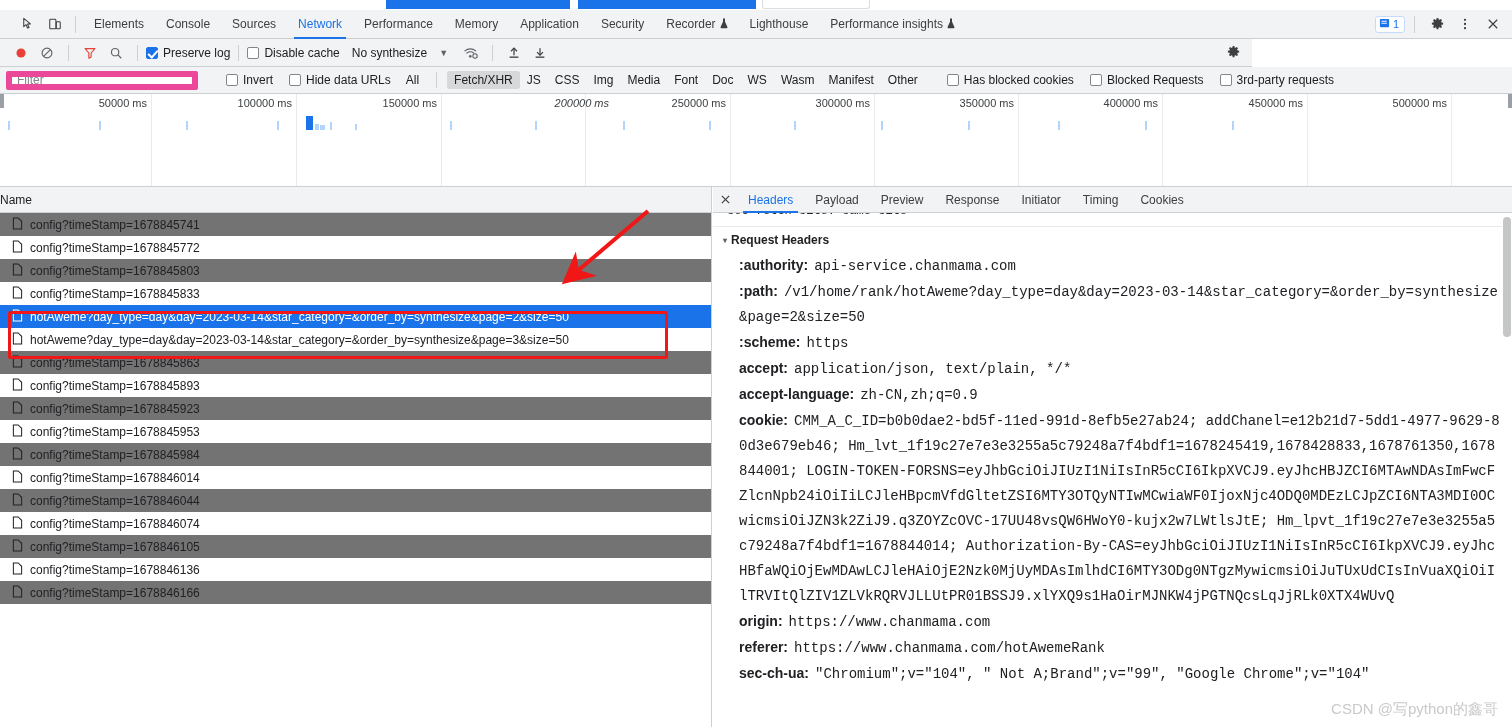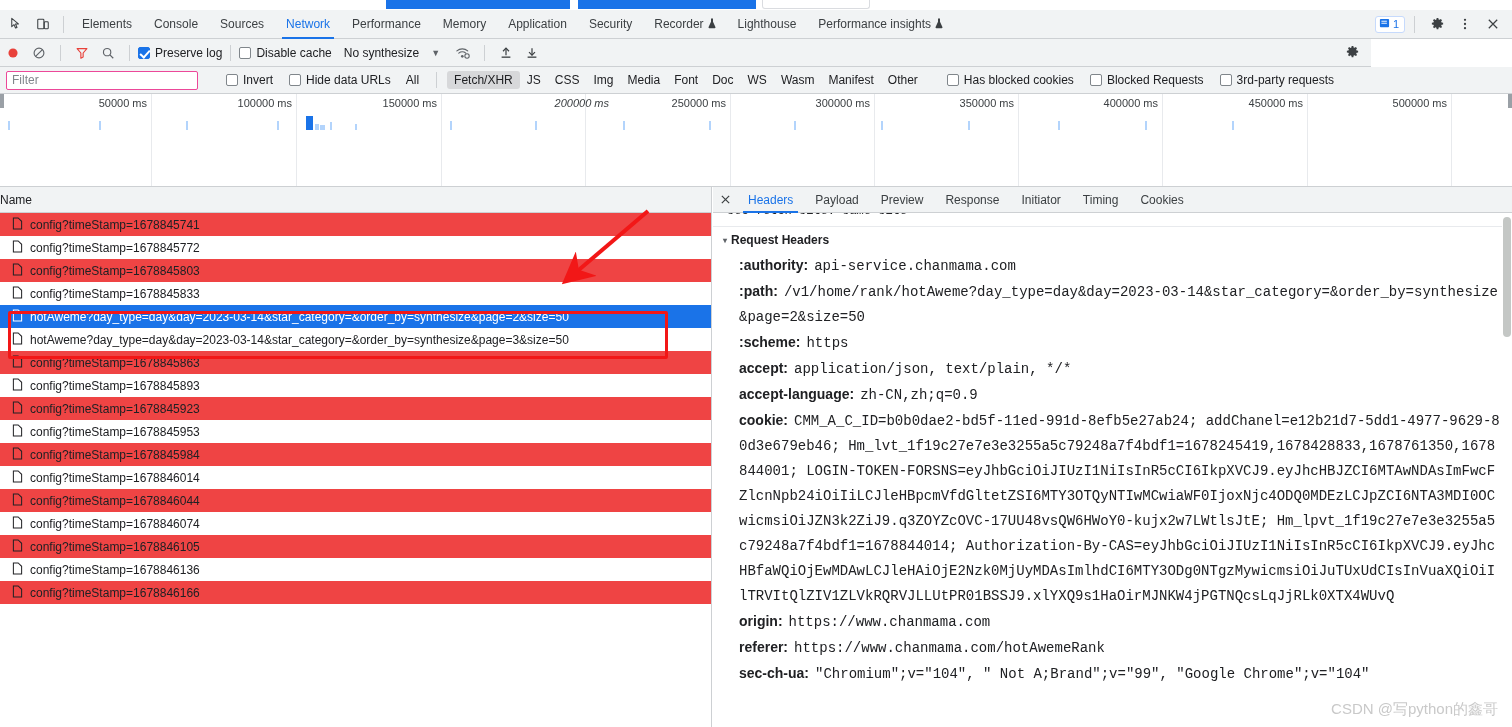--- a/index.html
+++ b/index.html
@@ -18,21 +18,21 @@
   .chrome-sel { position: absolute; top: 0; height: 9px; background: #1a73e8; }
   .chrome-sel.a { left: 386px; width: 184px; }
   .chrome-sel.b { left: 578px; width: 178px; }
   .chrome-box { position: absolute; top: 0px; left: 762px; width: 108px; height: 9px;
                 border: 1px solid #dadce0; border-top: none; background: #fff; border-radius: 0 0 3px 3px; }
 
   
   .tabbar {
     position: absolute; top: 10px; left: 0; width: 1512px; height: 29px;
     background: #f1f3f4; border-bottom: 1px solid #cdd0d3;
-    display: flex; align-items: center; padding-left: 4px;
+    display: flex; align-items: center; padding-left: 16px;
   }
   .tb-icon {
     width: 26px; height: 26px; display: flex; align-items: center; justify-content: center;
     color: #5f6368; cursor: pointer;
   }
   .tb-sep { width: 1px; height: 17px; background: #cdd0d3; margin: 0 7px; }
   .tab {
     height: 29px; padding: 0 11px; display: flex; align-items: center; gap: 4px;
     color: #3c4043; font-size: 12px; cursor: pointer; position: relative; white-space: nowrap;
   }
@@ -43,23 +43,23 @@
   .exp-badge { font-size: 9px; line-height: 1; }
   .tabbar-right { margin-left: auto; display: flex; align-items: center; padding-right: 6px; gap: 2px; }
   .msg-pill {
     display: flex; align-items: center; gap: 3px; border: 1px solid #c6dafc;
     border-radius: 3px; padding: 1px 5px 1px 3px; color: #1a73e8; background: #fff;
     font-size: 11px; cursor: pointer;
   }
 
   
   .nettoolbar {
-    position: absolute; top: 39px; left: 0; width: 1371px; height: 28px;
+    position: absolute; top: 39px; left: 0; width: 1252px; height: 28px;
     background: #f1f3f4; border-bottom: 1px solid #cdd0d3;
-    display: flex; align-items: center; gap: 0px;
+    display: flex; align-items: center; padding-left: 8px; gap: 0px;
   }
   .nt-btn { width: 26px; height: 24px; display: flex; align-items: center; justify-content: center; cursor: pointer; color: #5f6368; }
   .nt-sep { width: 1px; height: 16px; background: #cdd0d3; margin: 0 8px; }
   .cb { width: 12px; height: 12px; border: 1px solid #80868b; border-radius: 2px; background: #fff;
         display: inline-block; flex: 0 0 auto; cursor: pointer; position: relative; }
   .cb.checked { background: #1a73e8; border-color: #1a73e8; }
   .cb.checked::after {
     content: ""; position: absolute; left: 3px; top: 0px; width: 4px; height: 8px;
     border: solid #fff; border-width: 0 2px 2px 0; transform: rotate(42deg);
   }
@@ -68,21 +68,21 @@
   .caret { margin-left: 12px; color: #5f6368; font-size: 9px; cursor: pointer; }
   .nt-right { margin-left: auto; display: flex; align-items: center; padding-right: 6px; }
 
   
   .filterbar {
     position: absolute; top: 67px; left: 0; width: 1512px; height: 27px;
     background: #f1f3f4; border-bottom: 1px solid #cdd0d3;
     display: flex; align-items: center; padding-left: 6px;
   }
   .filter-input {
-    width: 192px; height: 19px; border: 1px solid #ec4899; border-radius: 2px;
+    width: 192px; height: 19px; border: 6px solid #ec4899; border-radius: 2px;
     background: #fff; font-family: "Liberation Sans", sans-serif; font-size: 12px;
     padding: 0 5px; color: #202124; outline: none;
   }
   .filter-input::placeholder { color: #80868b; }
   .fb-sep { width: 1px; height: 16px; background: #cdd0d3; margin: 0 10px; }
   .type-list { display: flex; align-items: center; gap: 0px; margin-left: 8px; }
   .type {
     padding: 2px 7px; font-size: 12px; color: #202124; border-radius: 3px; cursor: pointer; white-space: nowrap;
   }
   .type.active { background: #d7d8da; }
@@ -110,21 +110,21 @@
   }
   .col-head {
     height: 26px; background: #f1f3f4; border-bottom: 1px solid #cdd0d3;
     display: flex; align-items: center; padding-left: 0; font-size: 12px; color: #202124;
   }
   .rows { position: relative; }
   .row {
     height: 23px; display: flex; align-items: center; padding-left: 12px;
     font-size: 12px; color: #202124; white-space: nowrap; cursor: pointer;
   }
-  .row.odd { background: #ef4444; }
+  .row.odd { background: #737373; }
   .row.selected { background: #1a73e8; color: #fff; }
   .doc-icon { flex: 0 0 auto; margin-right: 7px; }
   .row-name { overflow: hidden; text-overflow: clip; }
 
   .detail {
     position: absolute; top: 187px; left: 713px; right: 0; bottom: 0;
     background: #fff; overflow: hidden;
   }
   .detail-tabs {
     height: 26px; background: #f1f3f4; border-bottom: 1px solid #cdd0d3;

